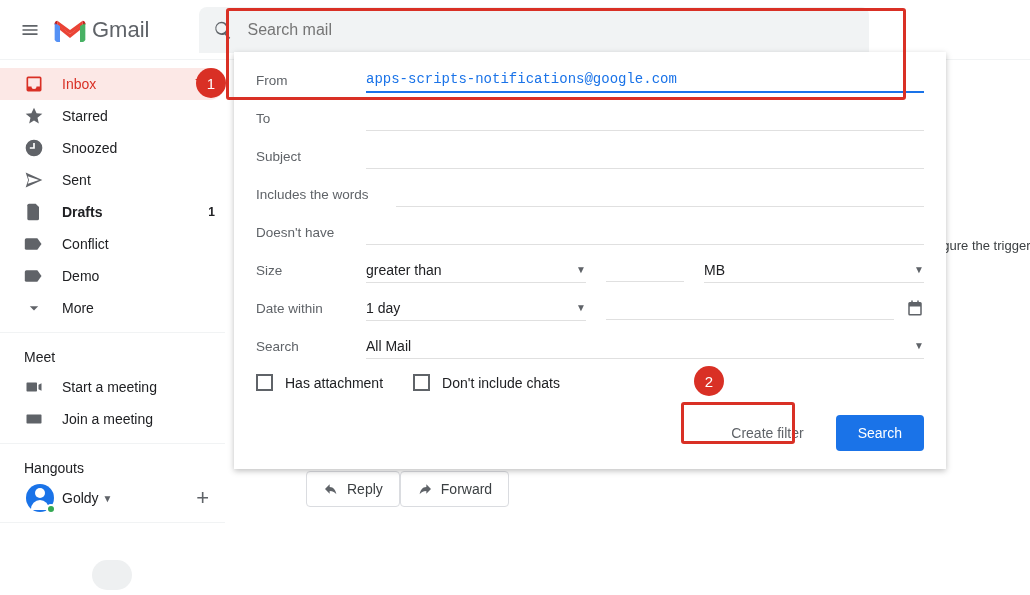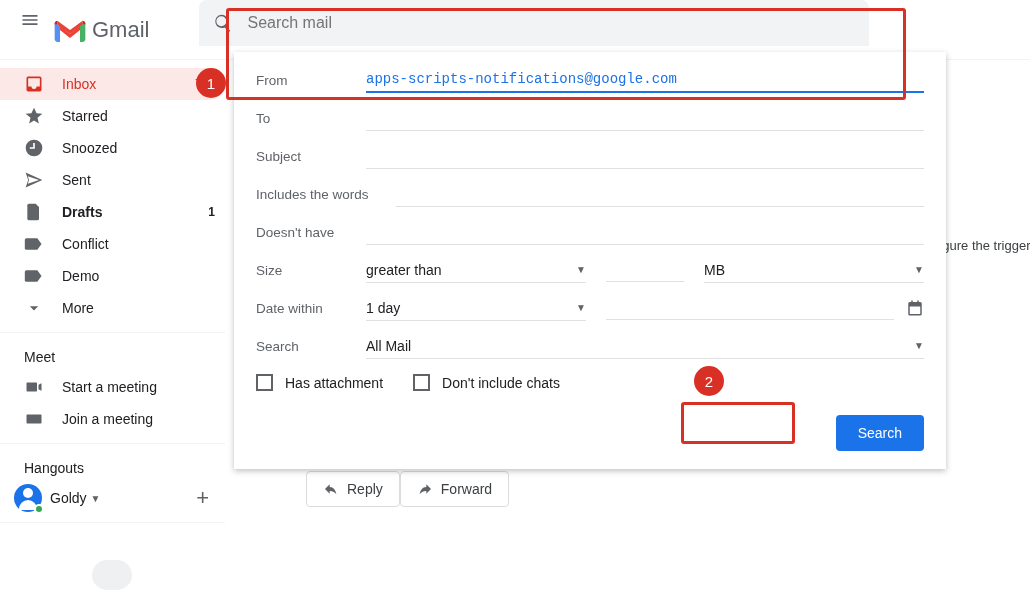--- a/index.html
+++ b/index.html
@@ -1,19 +1,19 @@
 <!DOCTYPE html>
 <html><head>
 <meta charset="utf-8">
 <style>
   * { box-sizing: border-box; margin: 0; padding: 0; font-family: Arial, sans-serif; }
   body { width: 1030px; height: 595px; background: #fff; color: #202124; position: relative; overflow: hidden; }
 
   
-  .header { height: 60px; display: flex; padding: 0 10px; border-bottom: 1px solid #f1f3f4;}
+  .header { height: 60px; display: flex; align-items: center; padding: 0 10px; border-bottom: 1px solid #f1f3f4;}
   .hamburger { width: 40px; height: 40px; display:flex; align-items:center; justify-content:center; margin-right:4px;}
   .hamburger svg { width:20px; height:20px; fill:#5f6368;}
   .gmail-logo { display:flex; align-items:center; margin-right: 50px;}
   .gmail-logo-icon { width:32px; height:24px; margin-right:6px;}
   .gmail-text { font-size:22px; color:#5f6368; font-weight:400;}
   .search-wrap { flex:1; max-width: 670px; position:relative;}
   .search-bar { height:46px; background:#f1f3f4; border-radius:8px 8px 0 0; display:flex; align-items:center; padding:0 14px;}
   .search-bar input { flex:1; border:none; background:transparent; font-size:16px; color:#5f6368; outline:none;}
   .search-icon { width:20px; height:20px; fill:#5f6368; margin-right:14px;}
 
@@ -28,21 +28,21 @@
   .nav-item .nicon { width:20px; height:20px; margin-right:18px; display:flex; align-items:center; justify-content:center;}
   .nav-item .nicon svg { width:20px; height:20px; fill:#606368;}
   .nav-item.active .nicon svg { fill:#d93025;}
   .nav-item .count { margin-left:auto; font-size:12px;}
   .nav-item.bold { font-weight:700;}
 
   .section-title { font-size:14px; font-weight:500; color:#202124; padding:16px 0 6px 24px;}
   .meet-item, .hangout-row { height:32px; display:flex; align-items:center; padding:0 10px 0 24px; font-size:14px; color:#202124;}
   .meet-item .nicon { width:20px; height:20px; margin-right:18px; display:flex; align-items:center; justify-content:center;}
   .meet-item .nicon svg { width:18px; height:18px; fill:#5f6368;}
-  .hangout-row { padding-left:14px;}
+  .hangout-row { padding-left:26px;}
   .avatar { width:28px; height:28px; border-radius:50%; background:#1a73e8; position:relative; margin-right:8px;}
   .avatar .head { position:absolute; width:10px; height:10px; border-radius:50%; background:#fff; top:4px; left:9px;}
   .avatar .body { position:absolute; width:18px; height:10px; border-radius:10px 10px 0 0; background:#fff; bottom:2px; left:5px;}
   .presence { position:absolute; right:-2px; bottom:-2px; width:10px; height:10px; border-radius:50%; background:#34a853; border:2px solid #fff;}
   .dropdown-caret { margin-left:4px; color:#5f6368; font-size:10px;}
   .plus-contact { margin-left:auto; color:#5f6368; font-size:22px; padding-right:6px;}
   .hr { border:none; border-top:1px solid #f1f3f4; margin:8px 0 0 0;}
 
   
   .filter-panel { position:absolute; left:234px; top:52px; width:712px; background:#fff; box-shadow:0 2px 6px rgba(0,0,0,.25); padding:10px 22px 18px 22px; z-index:5;}
@@ -298,20 +298,21 @@
         <span class="box"></span>
         <span>Has attachment</span>
       </div>
     <div class="check">
         <span class="box"></span>
         <span>Don't include chats</span>
       </div>
   </div>
 
   <div class="actions">
+    <button class="btn-flat">Create filter</button>
     <button class="btn-primary">Search</button>
   </div>
 </div>
 
 <div class="callout-box1"></div>
 <div class="badge b1">1</div>
 <div class="callout-box2"></div>
 <div class="badge b2">2</div>
 
 <div class="speech-bubble"></div>

